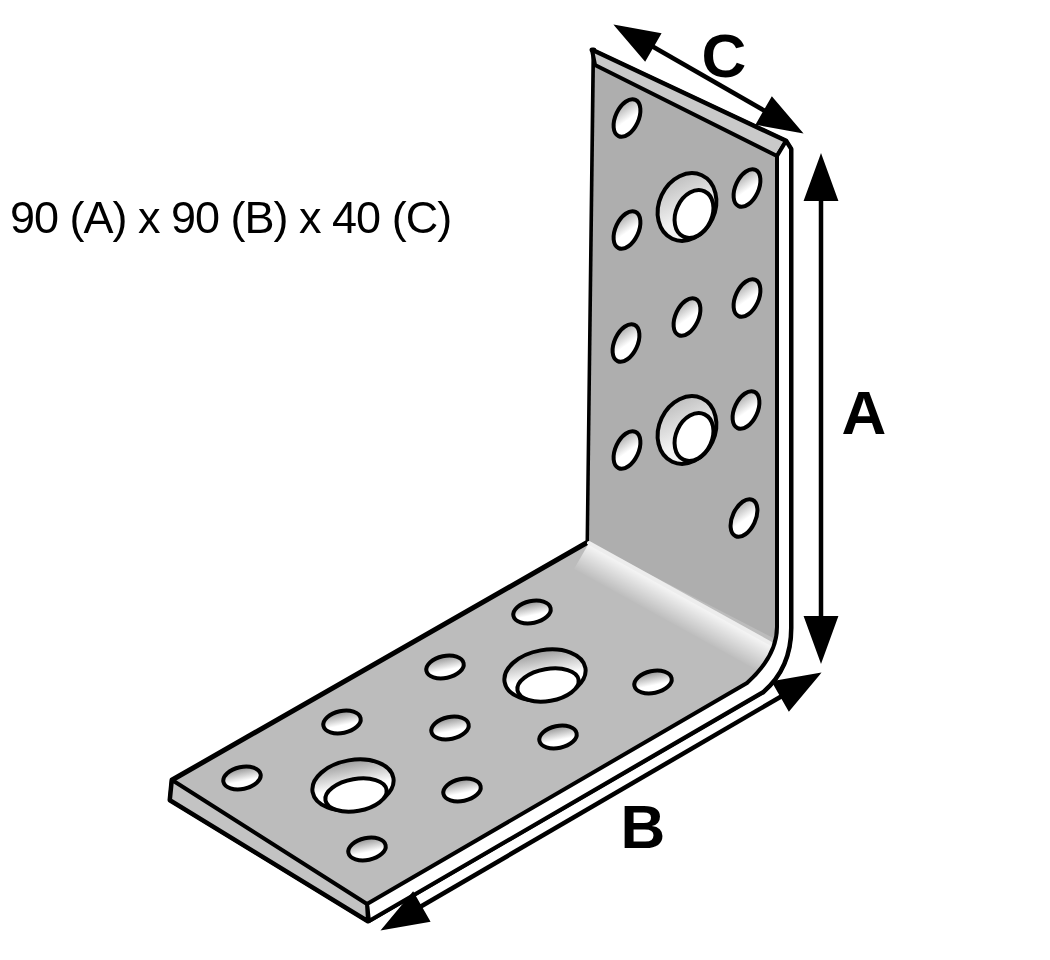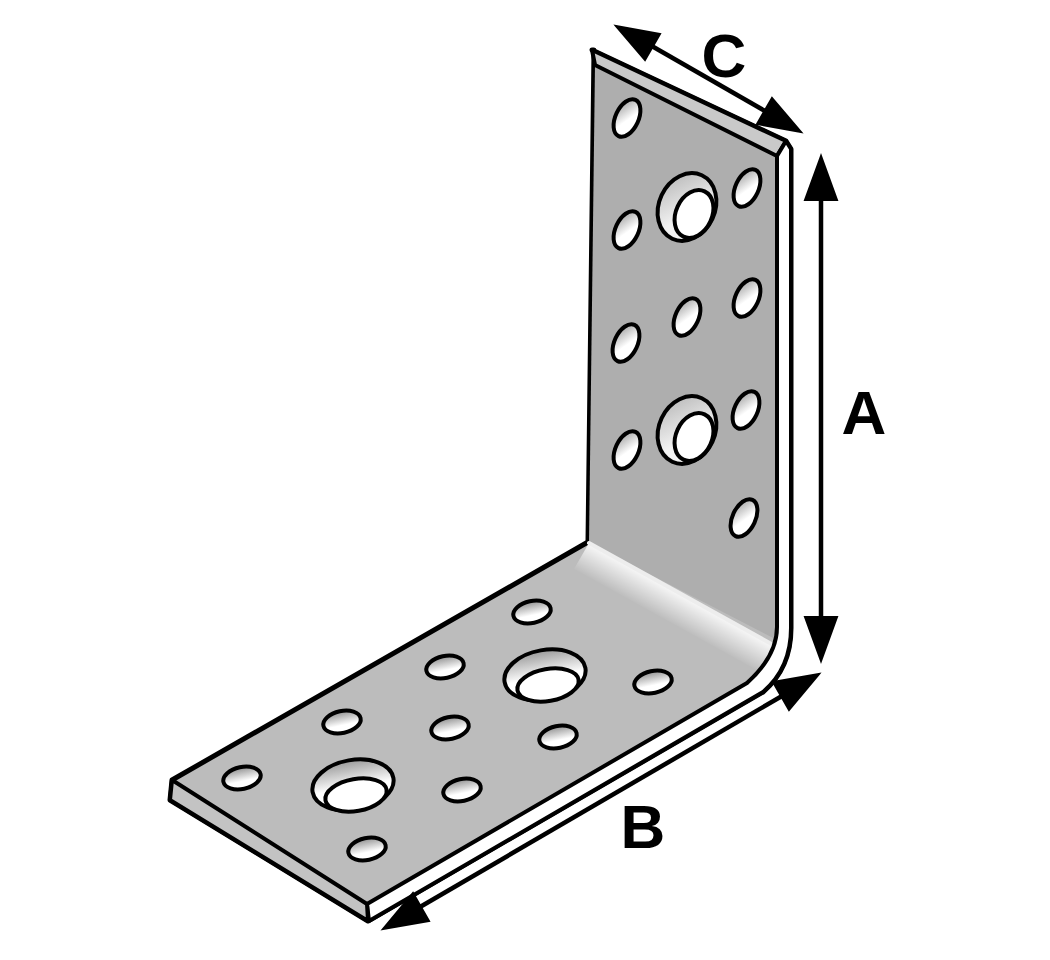--- a/index.html
+++ b/index.html
@@ -25,20 +25,21 @@
     font-weight: bold;
     font-size: 62px;
     fill: #000000;
   }
 </style>
 </head>
 <body>
 
 <div class="canvas">
 
+  <div class="dimension-note">90 (A) x 90 (B) x 40 (C)</div>
 
   <svg width="1050" height="960" viewBox="0 0 1050 960">
     <defs>
       <linearGradient id="gvs" x1="0" y1="0" x2="1" y2="1">
         <stop offset="0" stop-color="#8f8f8f"></stop>
         <stop offset="0.55" stop-color="#ffffff"></stop>
       </linearGradient>
       <linearGradient id="gvl" x1="0" y1="0" x2="1" y2="1">
         <stop offset="0" stop-color="#b0b0b0"></stop>
         <stop offset="0.6" stop-color="#f2f2f2"></stop>

